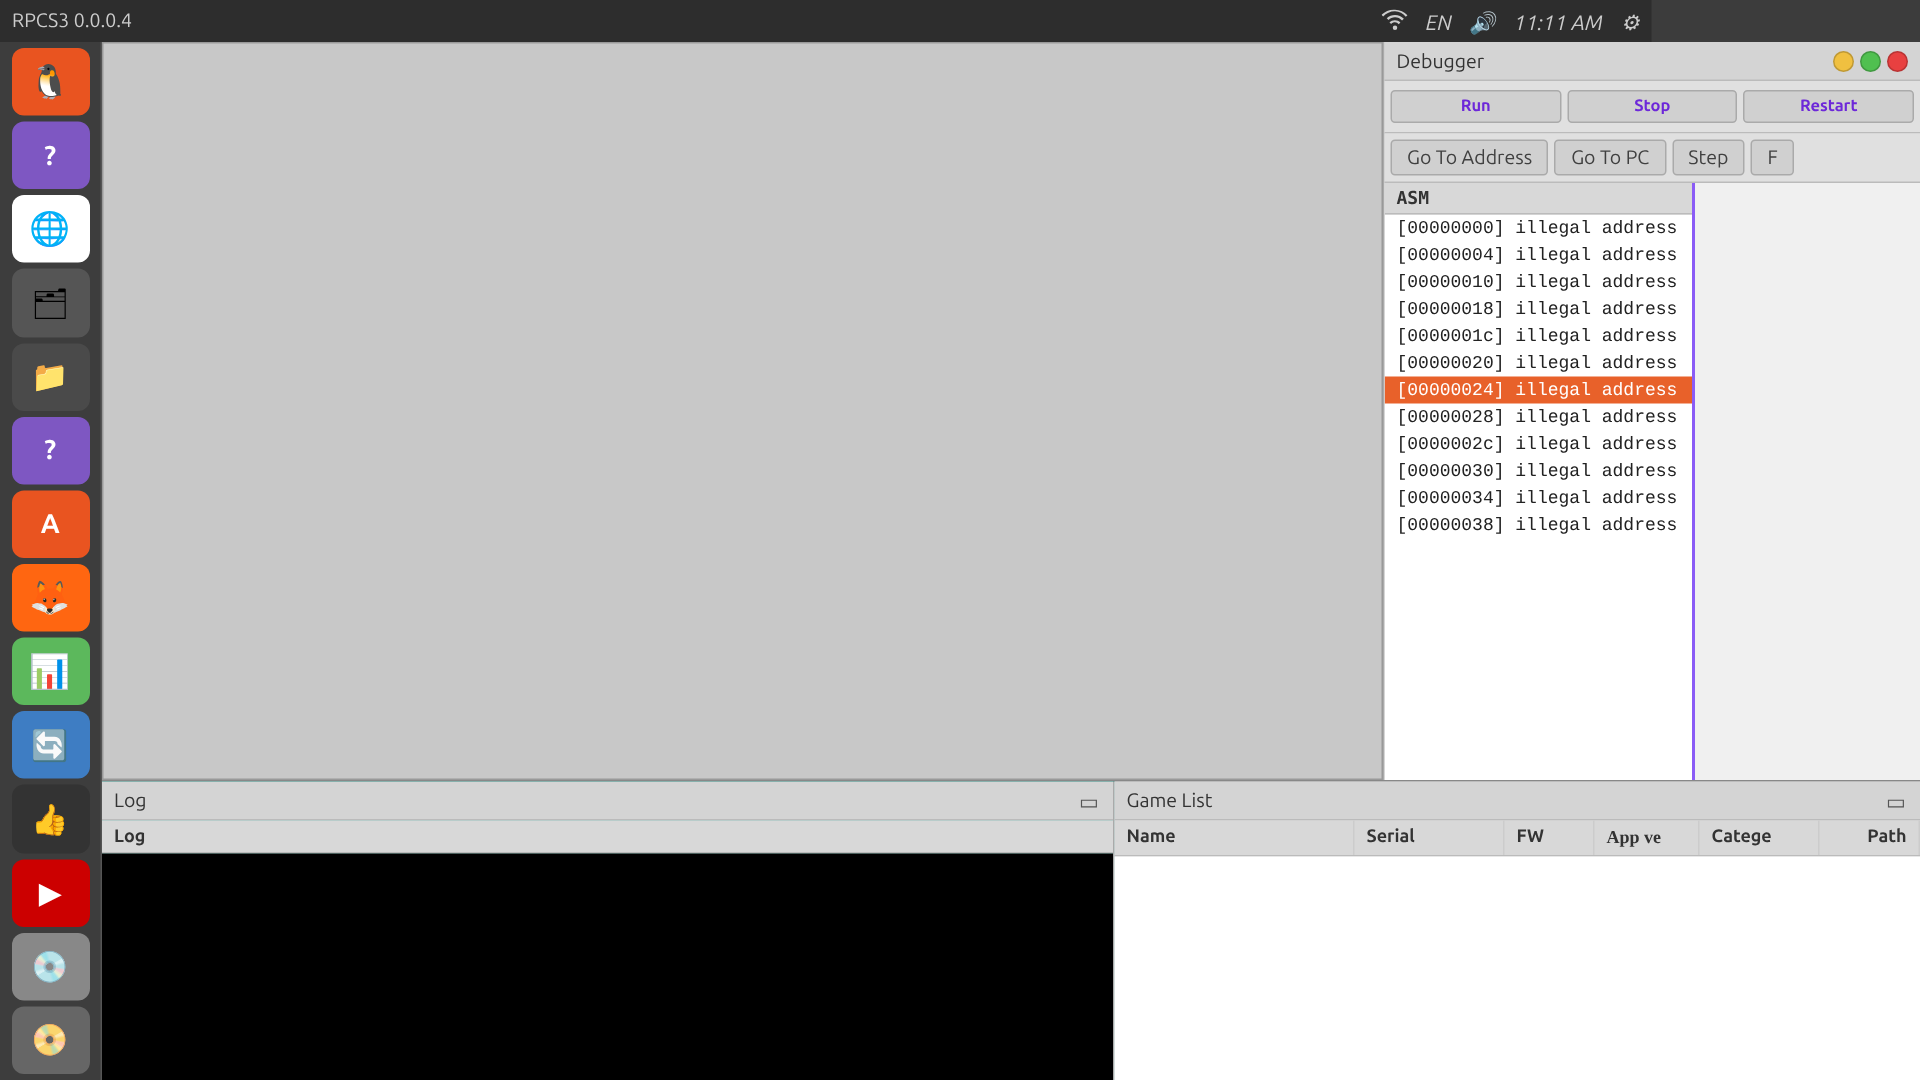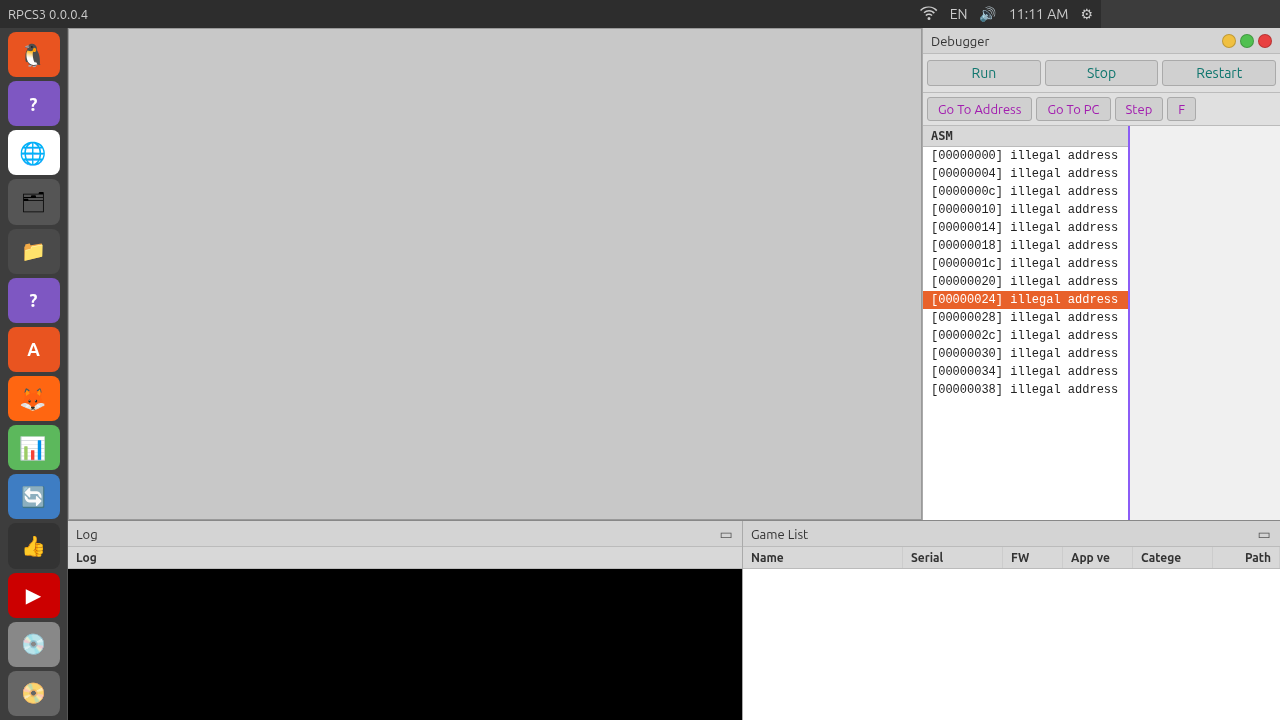--- a/index.html
+++ b/index.html
@@ -17,21 +17,21 @@
       height: 28px;
       background: #2d2d2d;
       display: flex;
       align-items: center;
       justify-content: space-between;
       padding: 0 8px;
       color: #ccc;
       font-size: 13px;
     }
     #titlebar-left { display: flex; align-items: center; gap: 8px; }
-    #titlebar-right { display: flex; align-items: center; gap: 12px; }
+    #titlebar-right { display: flex; align-items: flex-end; gap: 12px; font-style: italic; }
 
     
     #main-layout {
       display: flex;
       width: 1280px;
       height: 692px;
     }
 
     
     #sidebar {
@@ -109,48 +109,49 @@
     
     #debugger-toolbar {
       display: flex;
       padding: 6px 4px;
       gap: 4px;
       background: #e0e0e0;
       border-bottom: 1px solid #bbb;
     }
     .dbg-btn {
       padding: 4px 14px;
-      font-size: 14px;
+      font-size: 11px;
       background: #d0d0d0;
       border: 1px solid #aaa;
       border-radius: 3px;
       cursor: pointer;
-      color: #0f766e;
+      color: #6d28d9;
       font-family: Ubuntu, sans-serif;
+      font-weight: bold;
     }
     .dbg-btn-run { flex: 1; }
     .dbg-btn-stop { flex: 1; }
     .dbg-btn-restart { flex: 1; }
 
     
     #debugger-nav {
       display: flex;
       padding: 4px;
       gap: 4px;
       background: #e0e0e0;
       border-bottom: 1px solid #bbb;
     }
     .dbg-nav-btn {
       padding: 4px 10px;
       font-size: 13px;
       background: #d0d0d0;
       border: 1px solid #aaa;
       border-radius: 3px;
       cursor: pointer;
-      color: #a21caf;
+      color: #404040;
       font-family: Ubuntu, sans-serif;
     }
 
     
     #asm-panel {
       flex: 1;
       display: flex;
       overflow: hidden;
     }
     #asm-column {
@@ -250,21 +251,21 @@
       font-weight: bold;
       color: #333;
     }
     .gl-col {
       padding: 4px 8px;
       border-right: 1px solid #ccc;
     }
     .gl-col-name { width: 160px; }
     .gl-col-serial { width: 100px; }
     .gl-col-fw { width: 60px; }
-    .gl-col-appver { width: 70px; }
+    .gl-col-appver { width: 70px; font-family: Liberation Serif, serif; }
     .gl-col-category { width: 80px; }
     .gl-col-path { flex: 1; text-align: right; }
 
     #gamelist-content { flex: 1; background: #fff; }
 
     
     ::-webkit-scrollbar { width: 12px; }
     ::-webkit-scrollbar-track { background: #f0f0f0; }
     ::-webkit-scrollbar-thumb { background: #bbb; border-radius: 2px; }
     .panel-collapse-btn {
@@ -350,23 +351,21 @@
           <button class="dbg-nav-btn">F</button>
         </div>
 
         <div id="asm-panel">
           <div id="asm-column">
             <div id="asm-header">ASM</div>
             <div id="asm-rows-container">
 
             <div class="asm-row">[00000000] illegal address</div>
                 <div class="asm-row">[00000004] illegal address</div>
-                <div class="asm-row">[0000000c] illegal address</div>
                 <div class="asm-row">[00000010] illegal address</div>
-                <div class="asm-row">[00000014] illegal address</div>
                 <div class="asm-row">[00000018] illegal address</div>
                 <div class="asm-row">[0000001c] illegal address</div>
                 <div class="asm-row">[00000020] illegal address</div>
                 <div class="asm-row selected">[00000024] illegal address</div>
                 <div class="asm-row">[00000028] illegal address</div>
                 <div class="asm-row">[0000002c] illegal address</div>
                 <div class="asm-row">[00000030] illegal address</div>
                 <div class="asm-row">[00000034] illegal address</div>
                 <div class="asm-row">[00000038] illegal address</div>
               </div>

